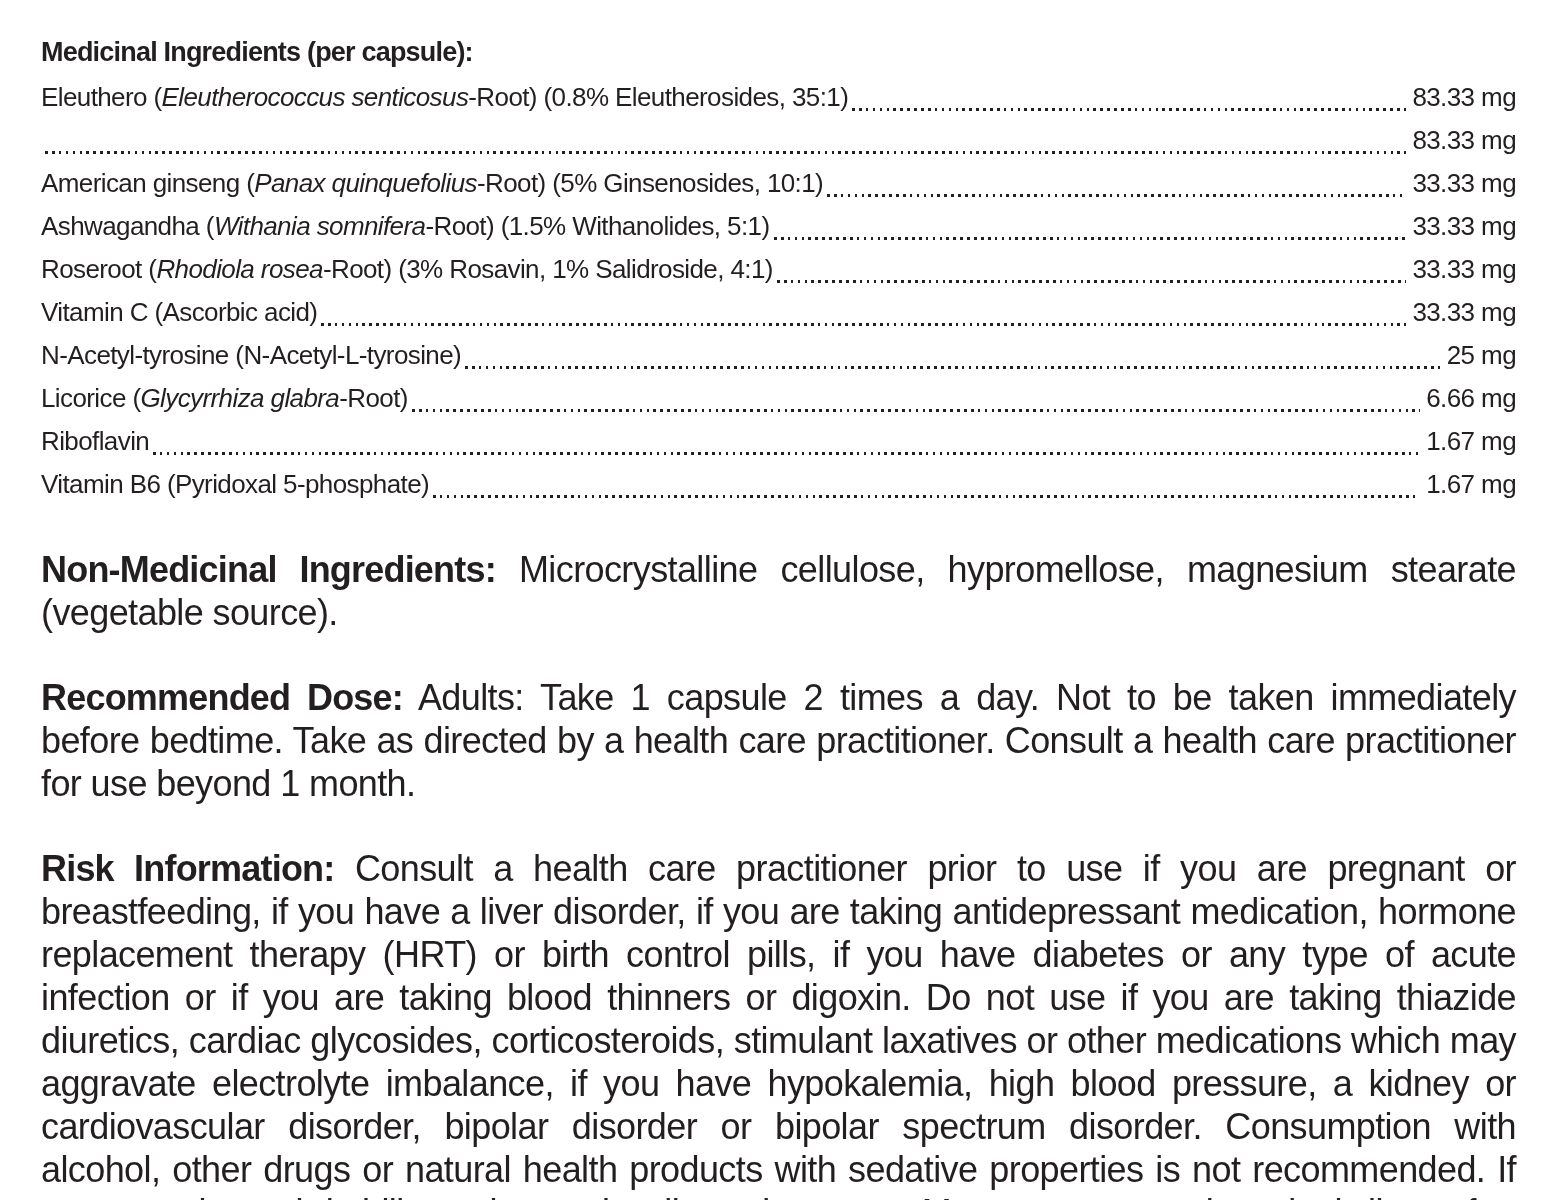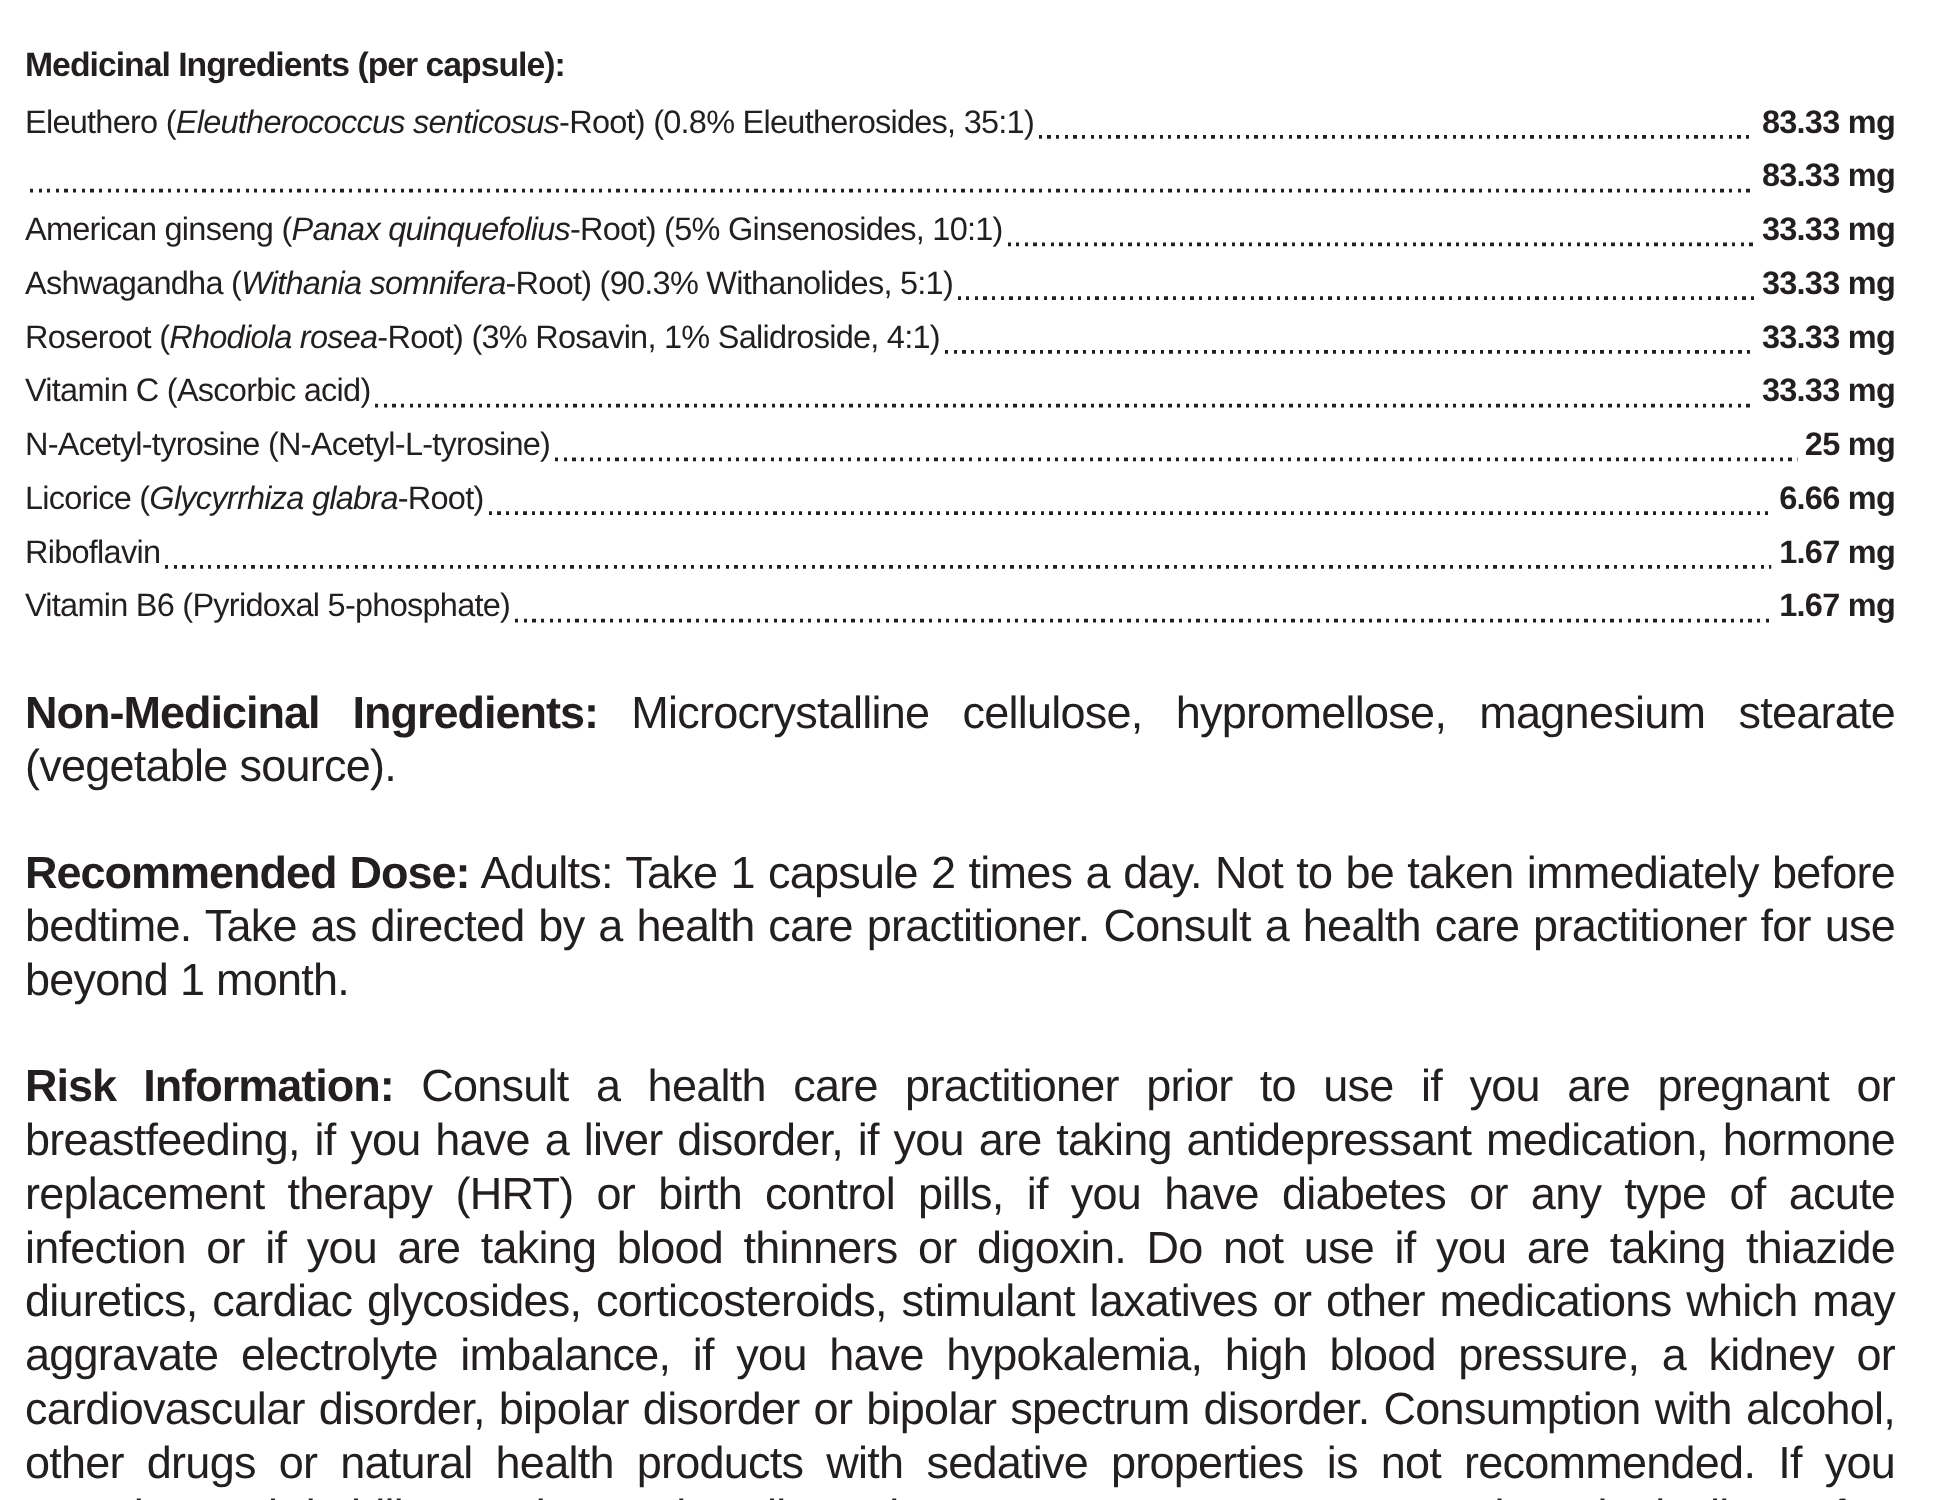--- a/index.html
+++ b/index.html
@@ -8,21 +8,21 @@
     height: 1200px;
     background: #ffffff;
     color: #231f20;
     font-family: "Liberation Sans", sans-serif;
     overflow: hidden;
   }
   .page {
     box-sizing: border-box;
     width: 1556px;
     height: 1200px;
-    padding: 30px 40px 20px 20px;
+    padding: 30px 40px 20px 41px;
     overflow: hidden;
   }
   .section-heading {
     font-weight: bold;
     font-size: 27px;
     letter-spacing: -0.8px;
     line-height: 44px;
     margin: 0;
   }
   .ingredient-list { margin-top: 2px; }
@@ -37,21 +37,21 @@
   .row .name { flex: 0 0 auto; }
   .row .name i { font-style: italic; }
   .leader {
     flex: 1 1 0;
     min-width: 20px;
     align-self: flex-end;
     height: 3px;
     margin: 0 6px 8px 4px;
     background-image: repeating-linear-gradient(to right, #231f20 0 2.6px, transparent 2.6px 6.9px);
   }
-  .amount { flex: 0 0 auto; white-space: nowrap; font-weight: bold; }
+  .amount { flex: 0 0 auto; white-space: nowrap; }
   p.para {
     font-size: 36px;
     letter-spacing: -0.6px;
     line-height: 43px;
     margin: 42px 0 0 0;
     text-align: justify;
   }
   p.para b { letter-spacing: -0.8px; }
   .footer-line {
     margin-top: 44px;
@@ -81,21 +81,21 @@
       <span class="amount">83.33 mg</span>
     </div>
 
     <div class="row">
       <span class="name"><span>American ginseng (</span><i>Panax quinquefolius</i><span>-Root) (5% Ginsenosides, 10:1)</span></span>
       <span class="leader"></span>
       <span class="amount">33.33 mg</span>
     </div>
 
     <div class="row">
-      <span class="name"><span>Ashwagandha (</span><i>Withania somnifera</i><span>-Root) (90.3% Withanolides, 5:1)</span></span>
+      <span class="name"><span>Ashwagandha (</span><i>Withania somnifera</i><span>-Root) (1.5% Withanolides, 5:1)</span></span>
       <span class="leader"></span>
       <span class="amount">33.33 mg</span>
     </div>
 
     <div class="row">
       <span class="name"><span>Roseroot (</span><i>Rhodiola rosea</i><span>-Root) (3% Rosavin, 1% Salidroside, 4:1)</span></span>
       <span class="leader"></span>
       <span class="amount">33.33 mg</span>
     </div>
 

